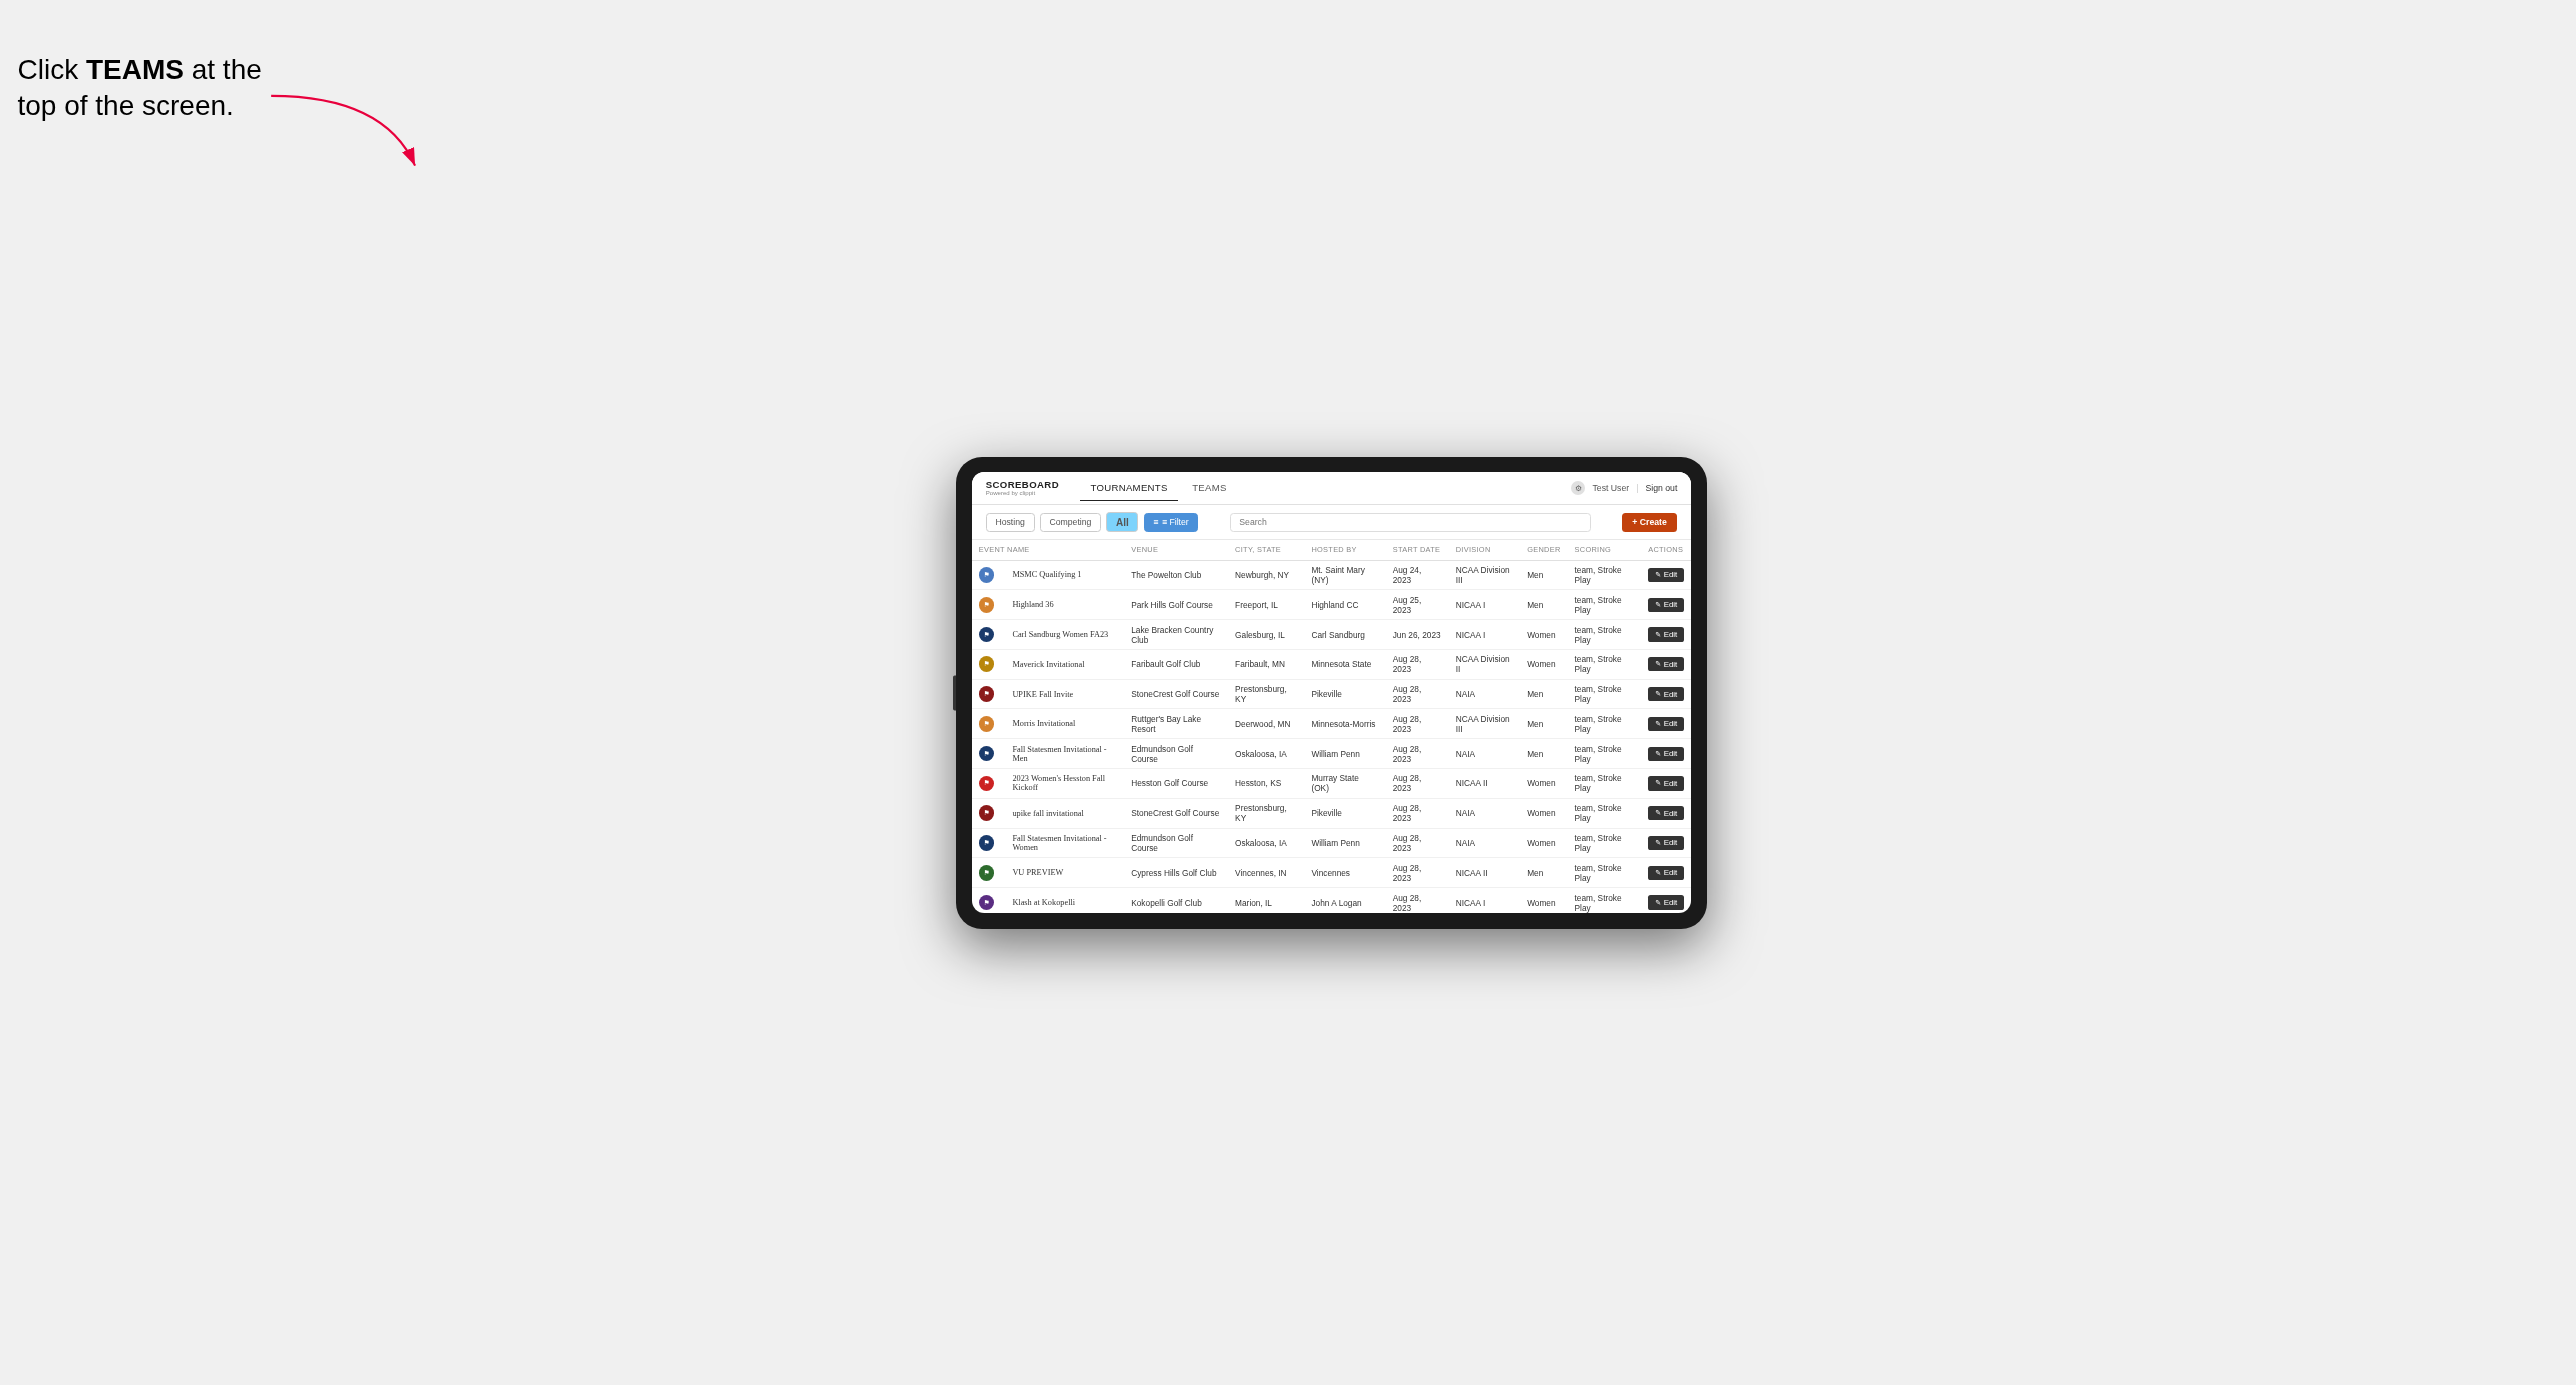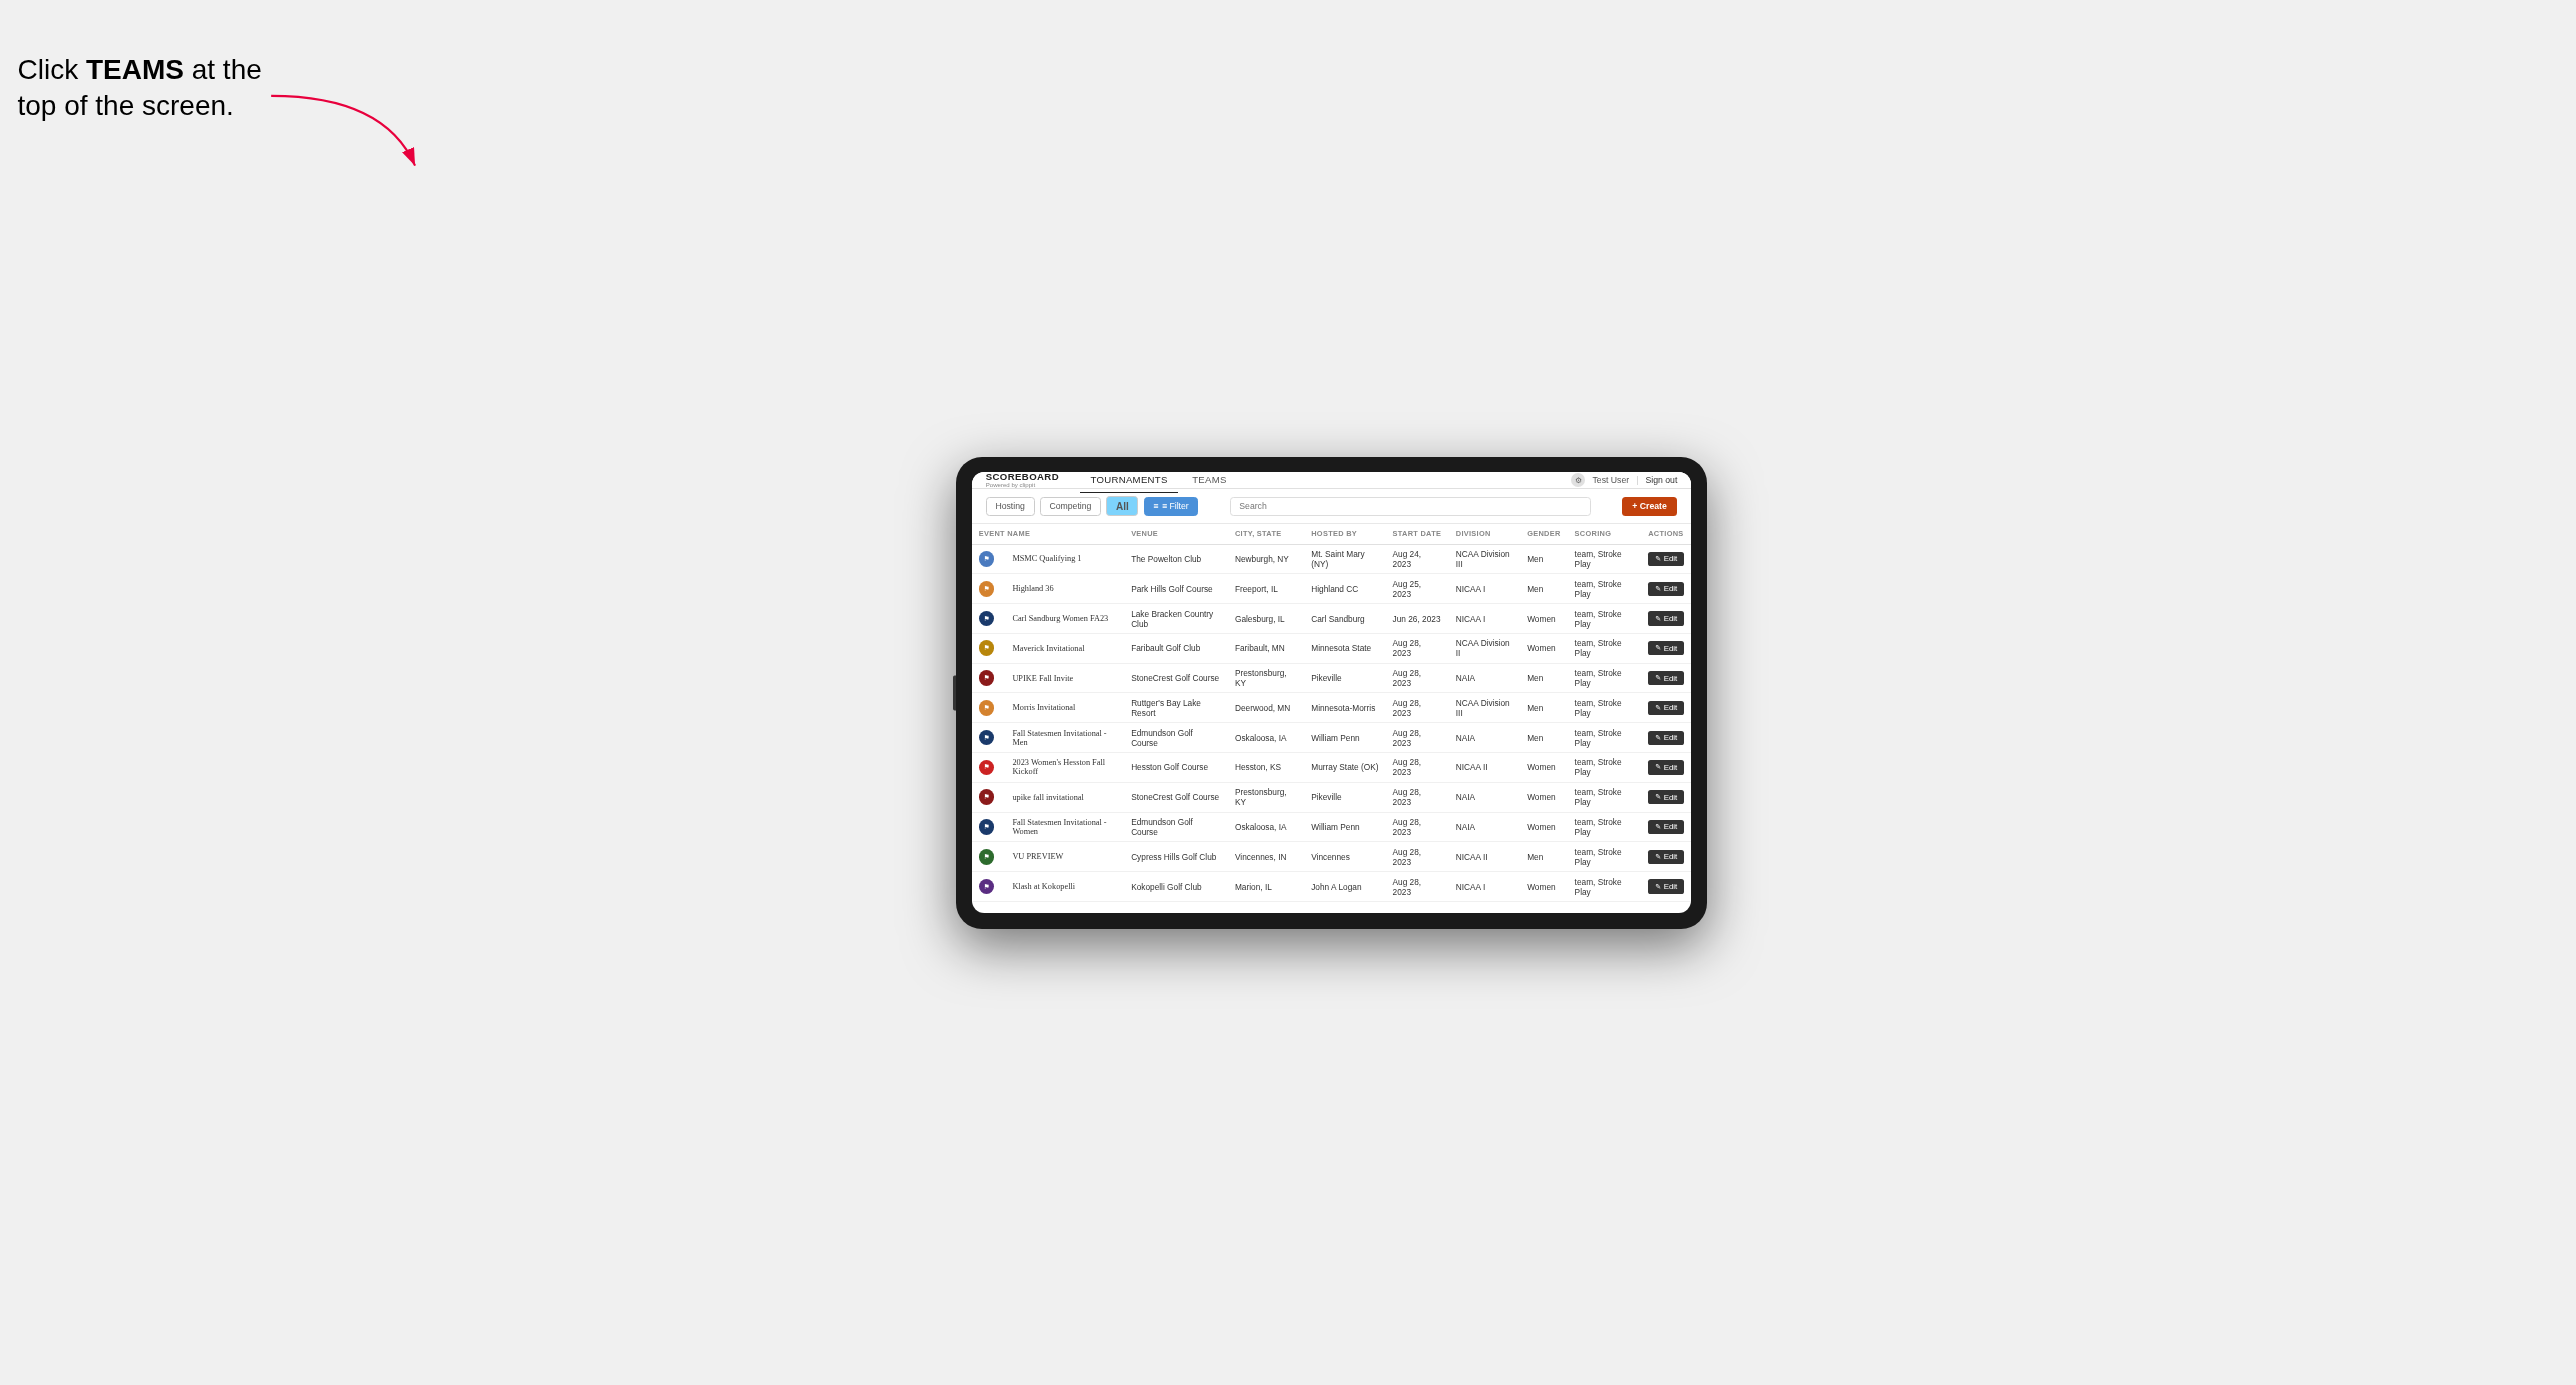--- a/index.html
+++ b/index.html
@@ -73,21 +73,21 @@
       background: #333;
       border-radius: 1.7px 0 0 1.7px;
     }
 
     
     .nav-bar {
       display: flex;
       align-items: center;
       height: 16px;
       border-bottom: 0.9px solid #e0e0e0;
-      padding: 8px 14px;
+      padding: 16px 14px;
       background: #fff;
       flex-shrink: 0;
     }
     .nav-logo {
       display: flex;
       flex-direction: column;
       margin-right: 21px;
     }
     .nav-logo-title {
       font-size: 9.6px;
@@ -216,21 +216,21 @@
     }
     table {
       width: 100%;
       border-collapse: collapse;
       font-size: 8.3px;
     }
     thead th {
       padding: 5.2px 7px;
       text-align: left;
       font-size: 7.4px;
-      font-weight: 700;
+      font-weight: 400;
       color: #888;
       text-transform: uppercase;
       letter-spacing: 0.3px;
       border-bottom: 0.9px solid #e0e0e0;
       background: #fff;
       white-space: nowrap;
     }
     tbody tr {
       border-bottom: 0.9px solid #f0f0f0;
     }

